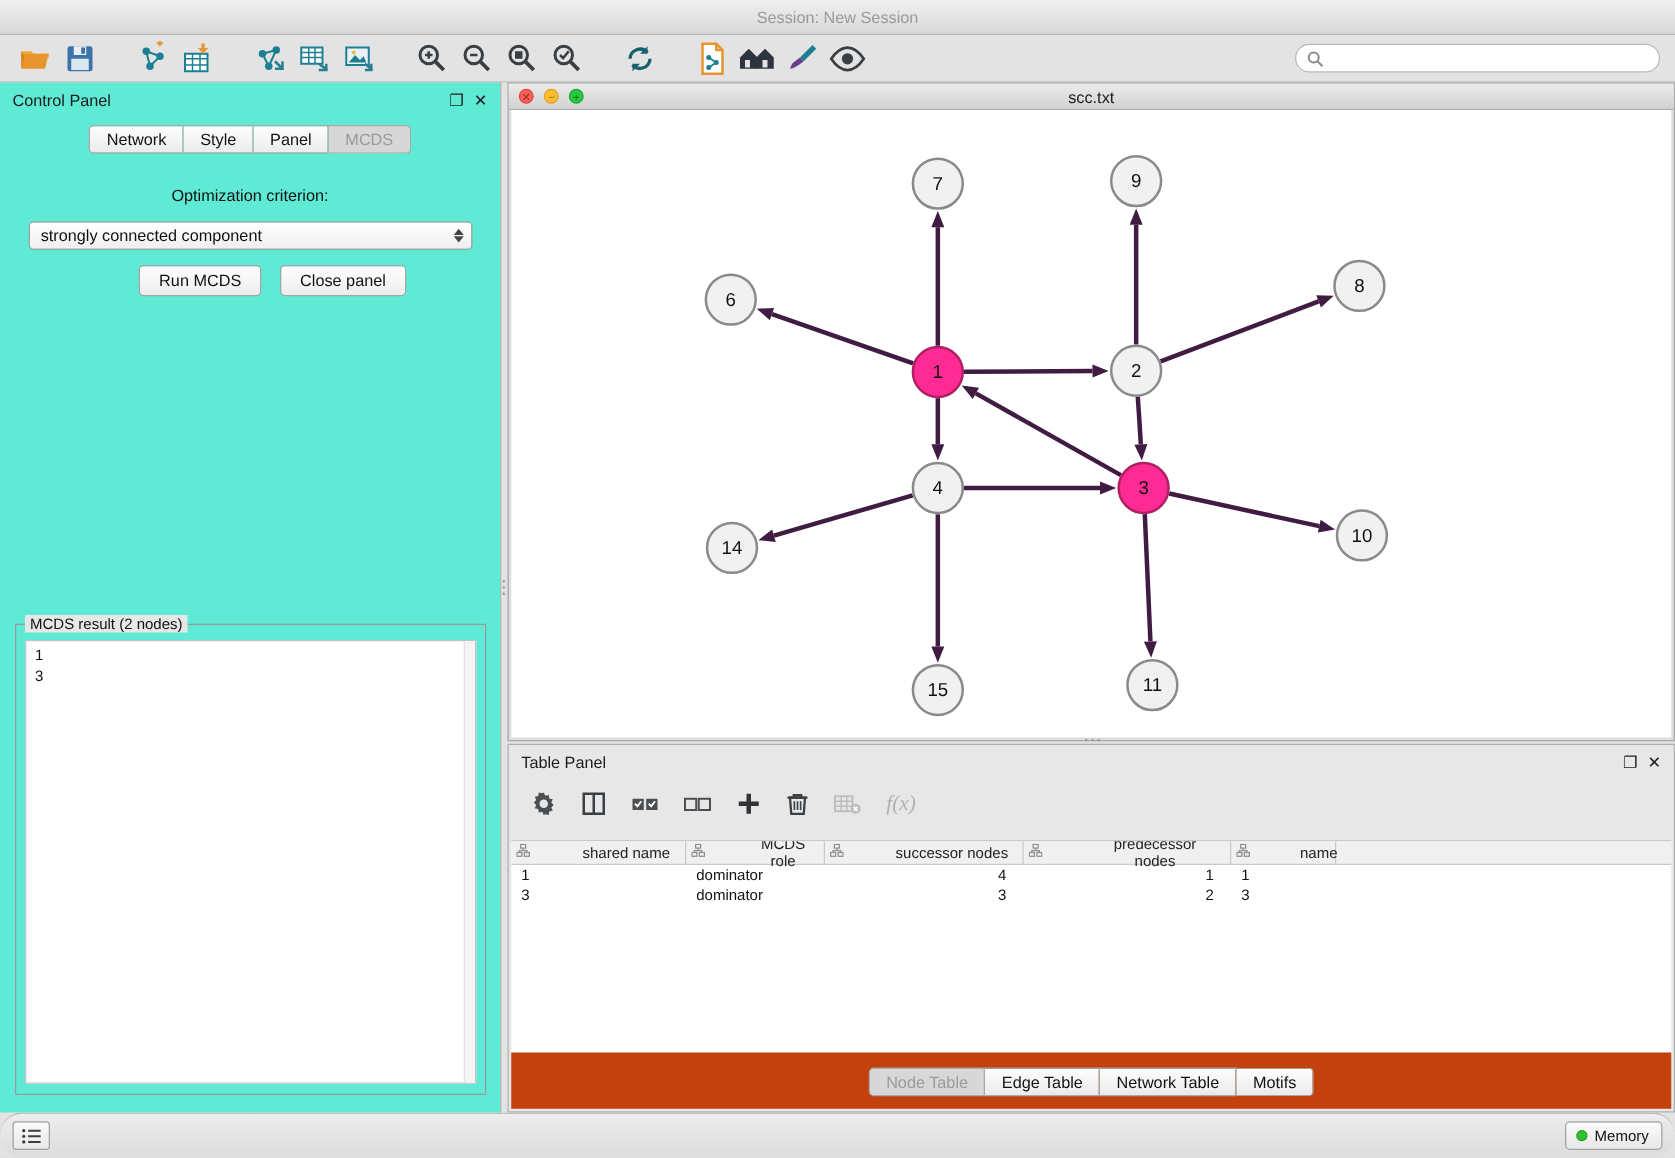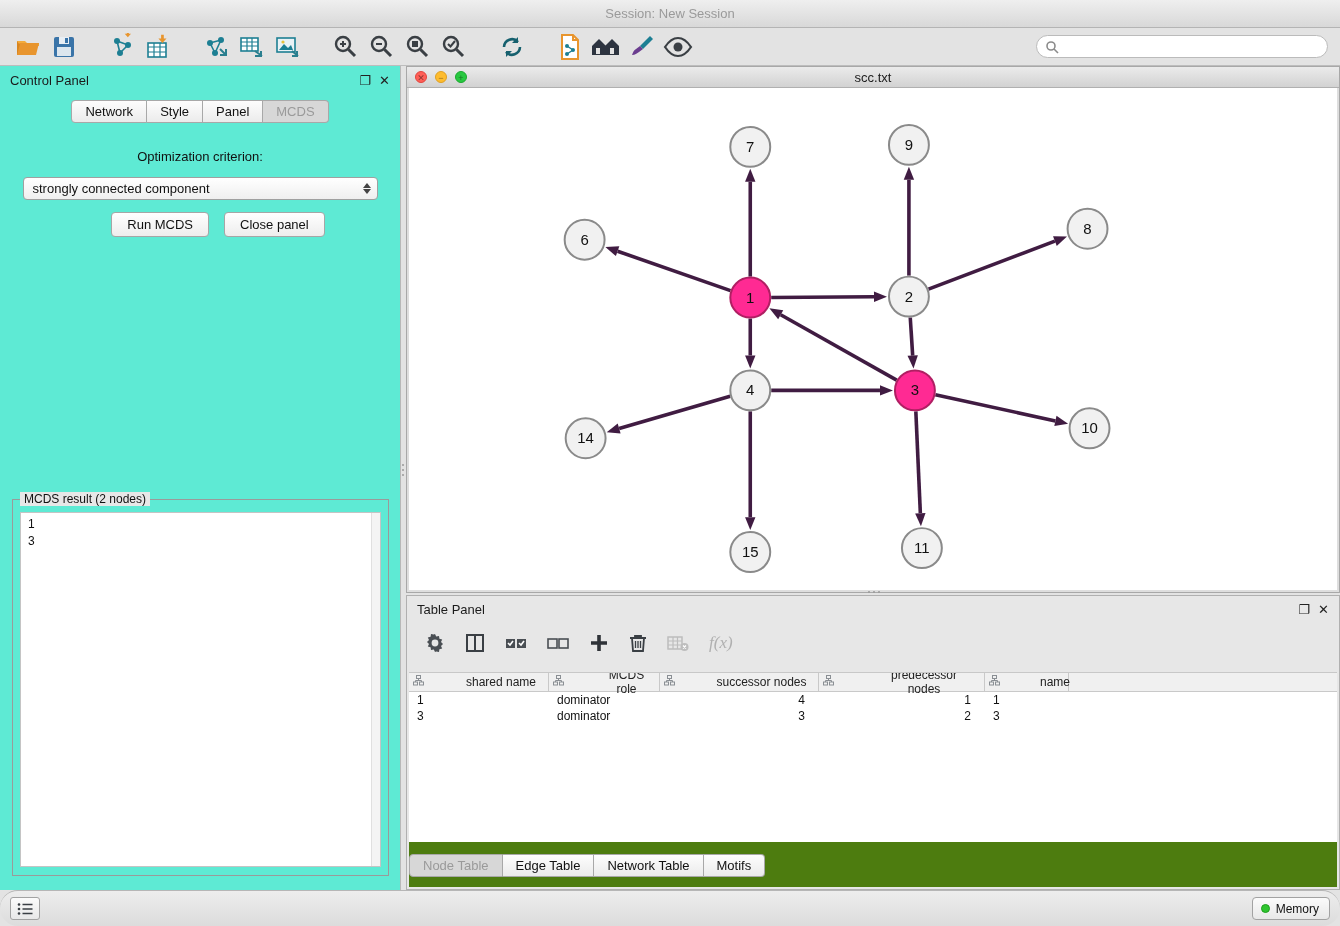--- a/index.html
+++ b/index.html
@@ -136,21 +136,21 @@
   .th {
     display:flex; align-items:center; font-size:12px; color:#222;
     border-right:1px solid #c9c9c9; padding-left:4px; position:relative;gap:40px;
   }
   .th .th-label { flex:1; text-align:center; padding-right:10px; }
   .trow { display:flex; height:16px; }
   .td { font-size:12px; color:#111; padding:1px 6px 0 8px; overflow:hidden; white-space:nowrap; }
   .td.num { text-align:right; padding-right:14px; }
   .table-tabs-strip {
     position:absolute; left:2px; right:2px; bottom:2px; height:45px;
-    background:#4d7c0f; display:flex; align-items:flex-start; padding-top:12px;
+    background:#c2410c; display:flex; justify-content:center; align-items:flex-start; padding-top:12px;
   }
 
   
   .statusbar {
     position:absolute; left:0; top:890px; width:1340px; height:36px;
     background:linear-gradient(#ededed,#dcdcdc);
     border-top:1px solid #b6b6b6;
     display:flex; align-items:center; padding:0 10px;border-radius:18px;
   }
   .sb-btn {

